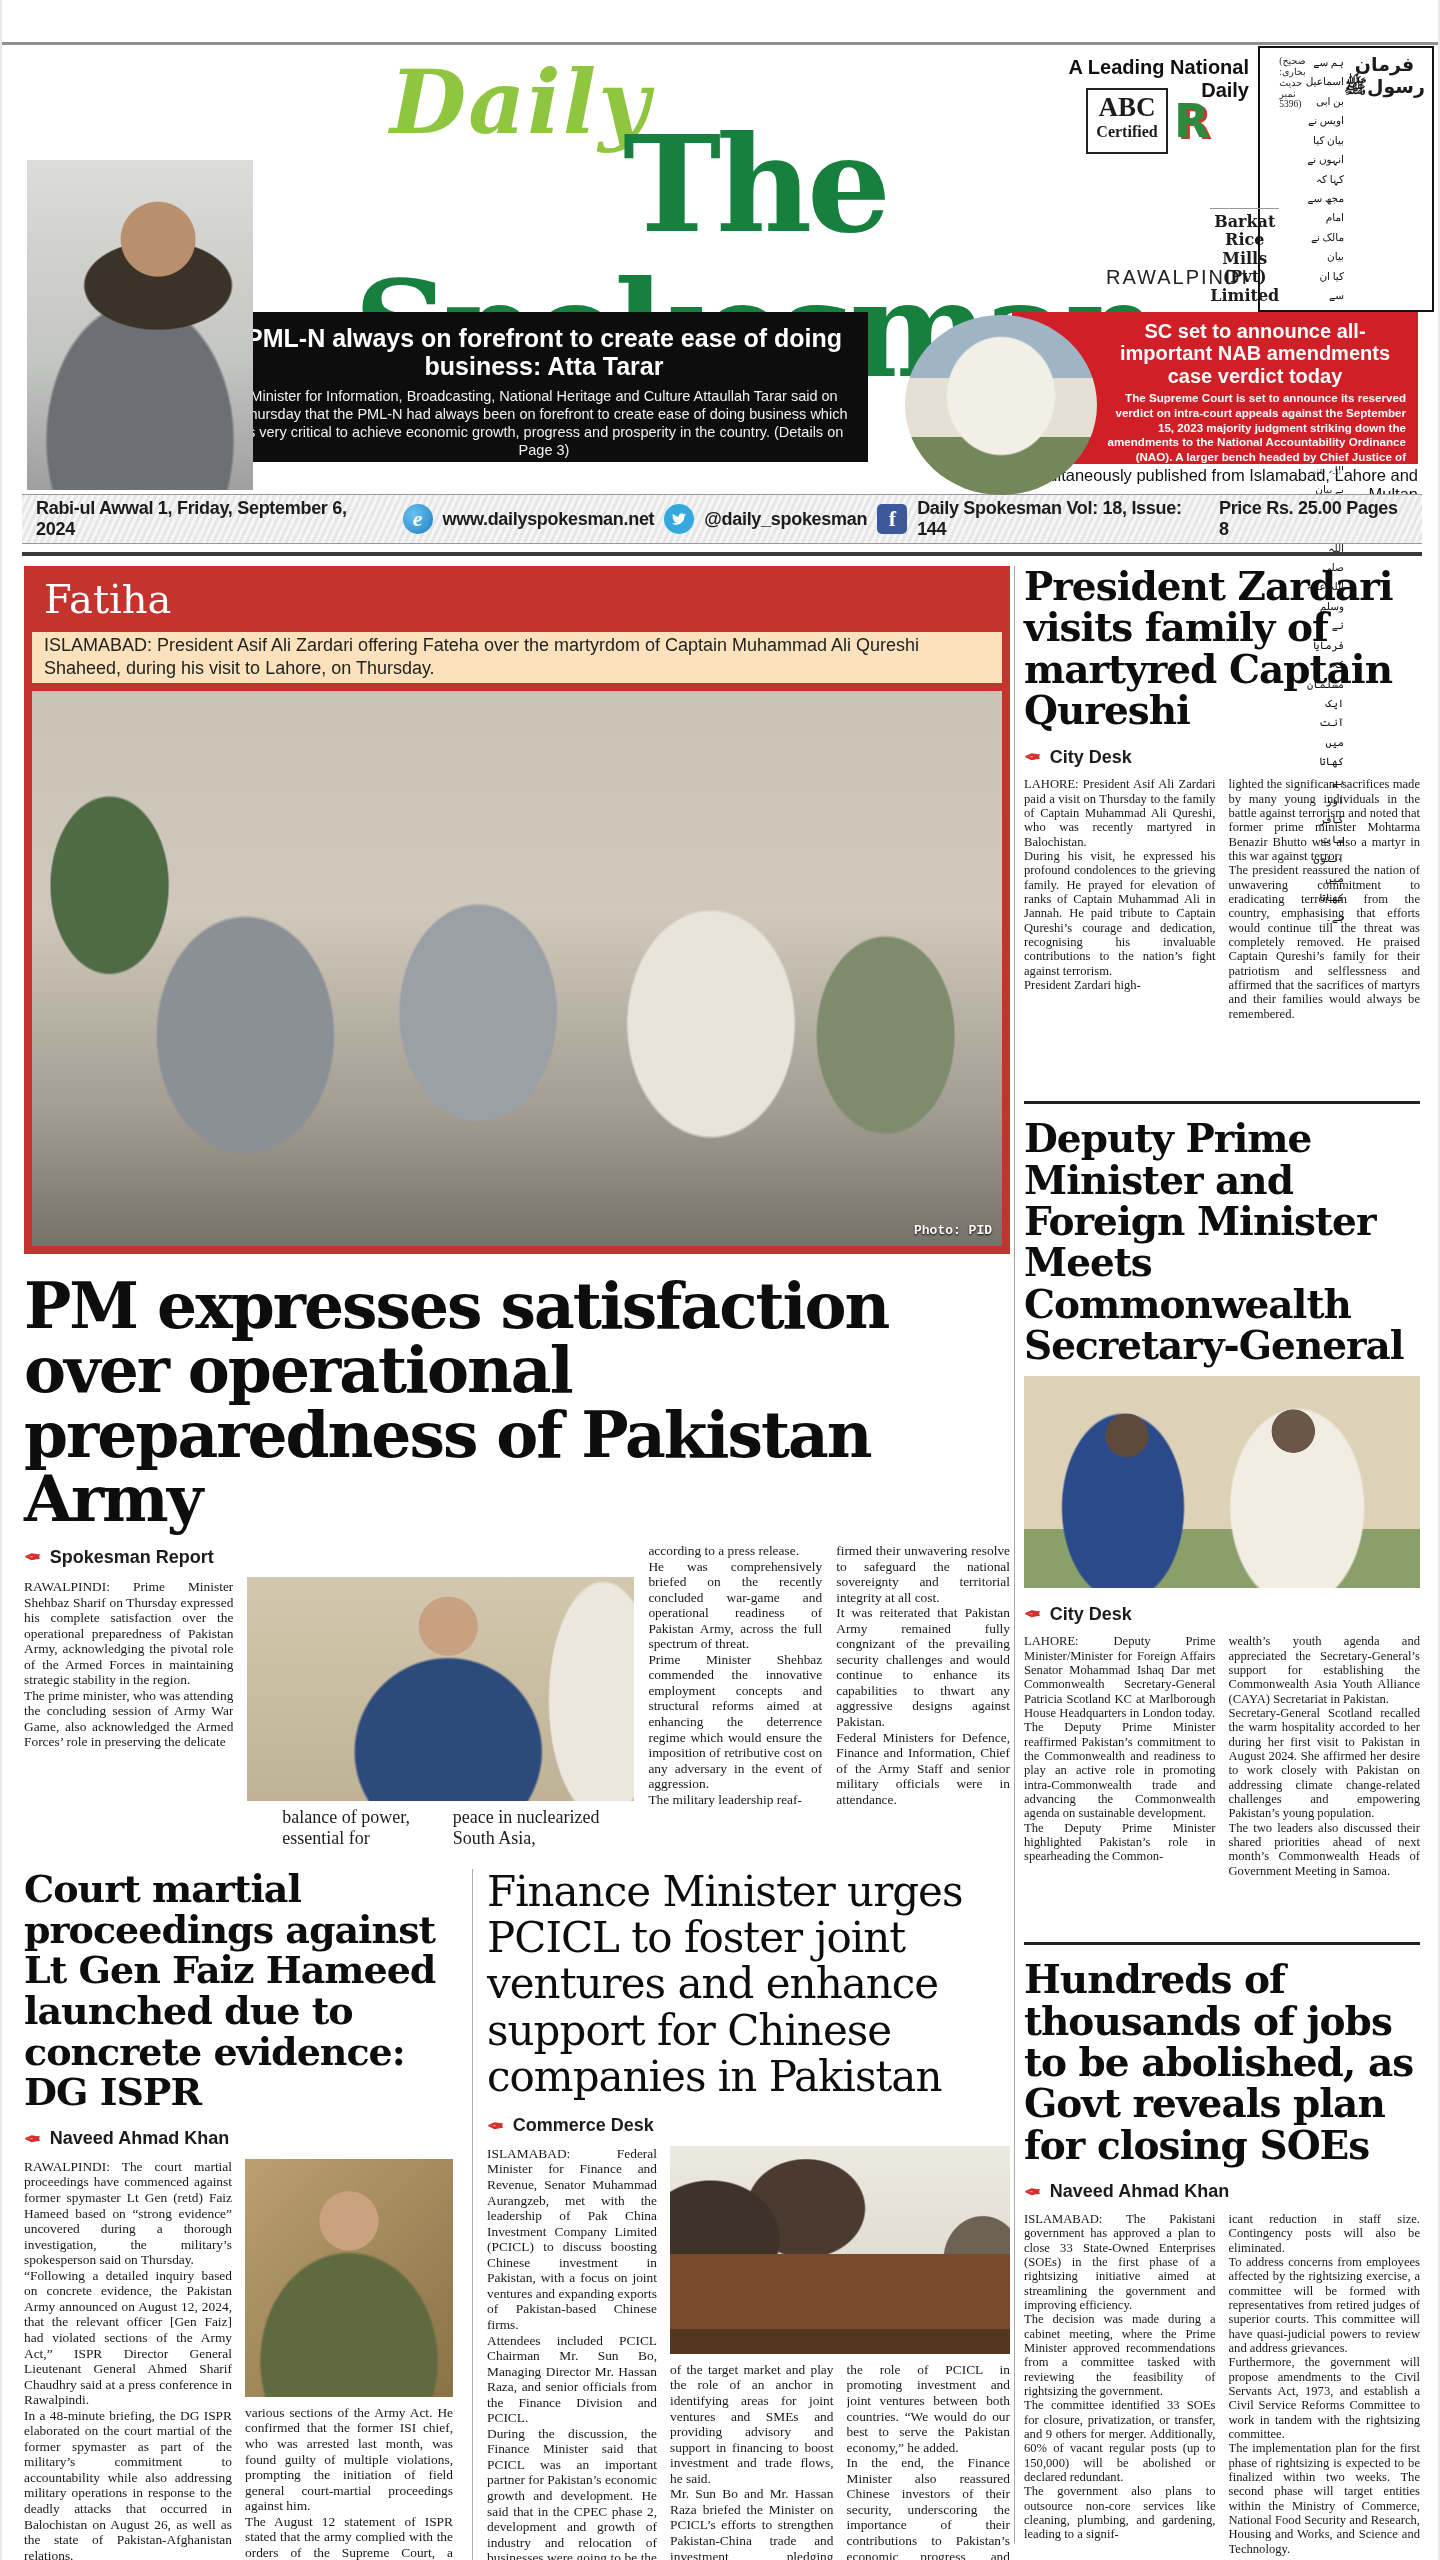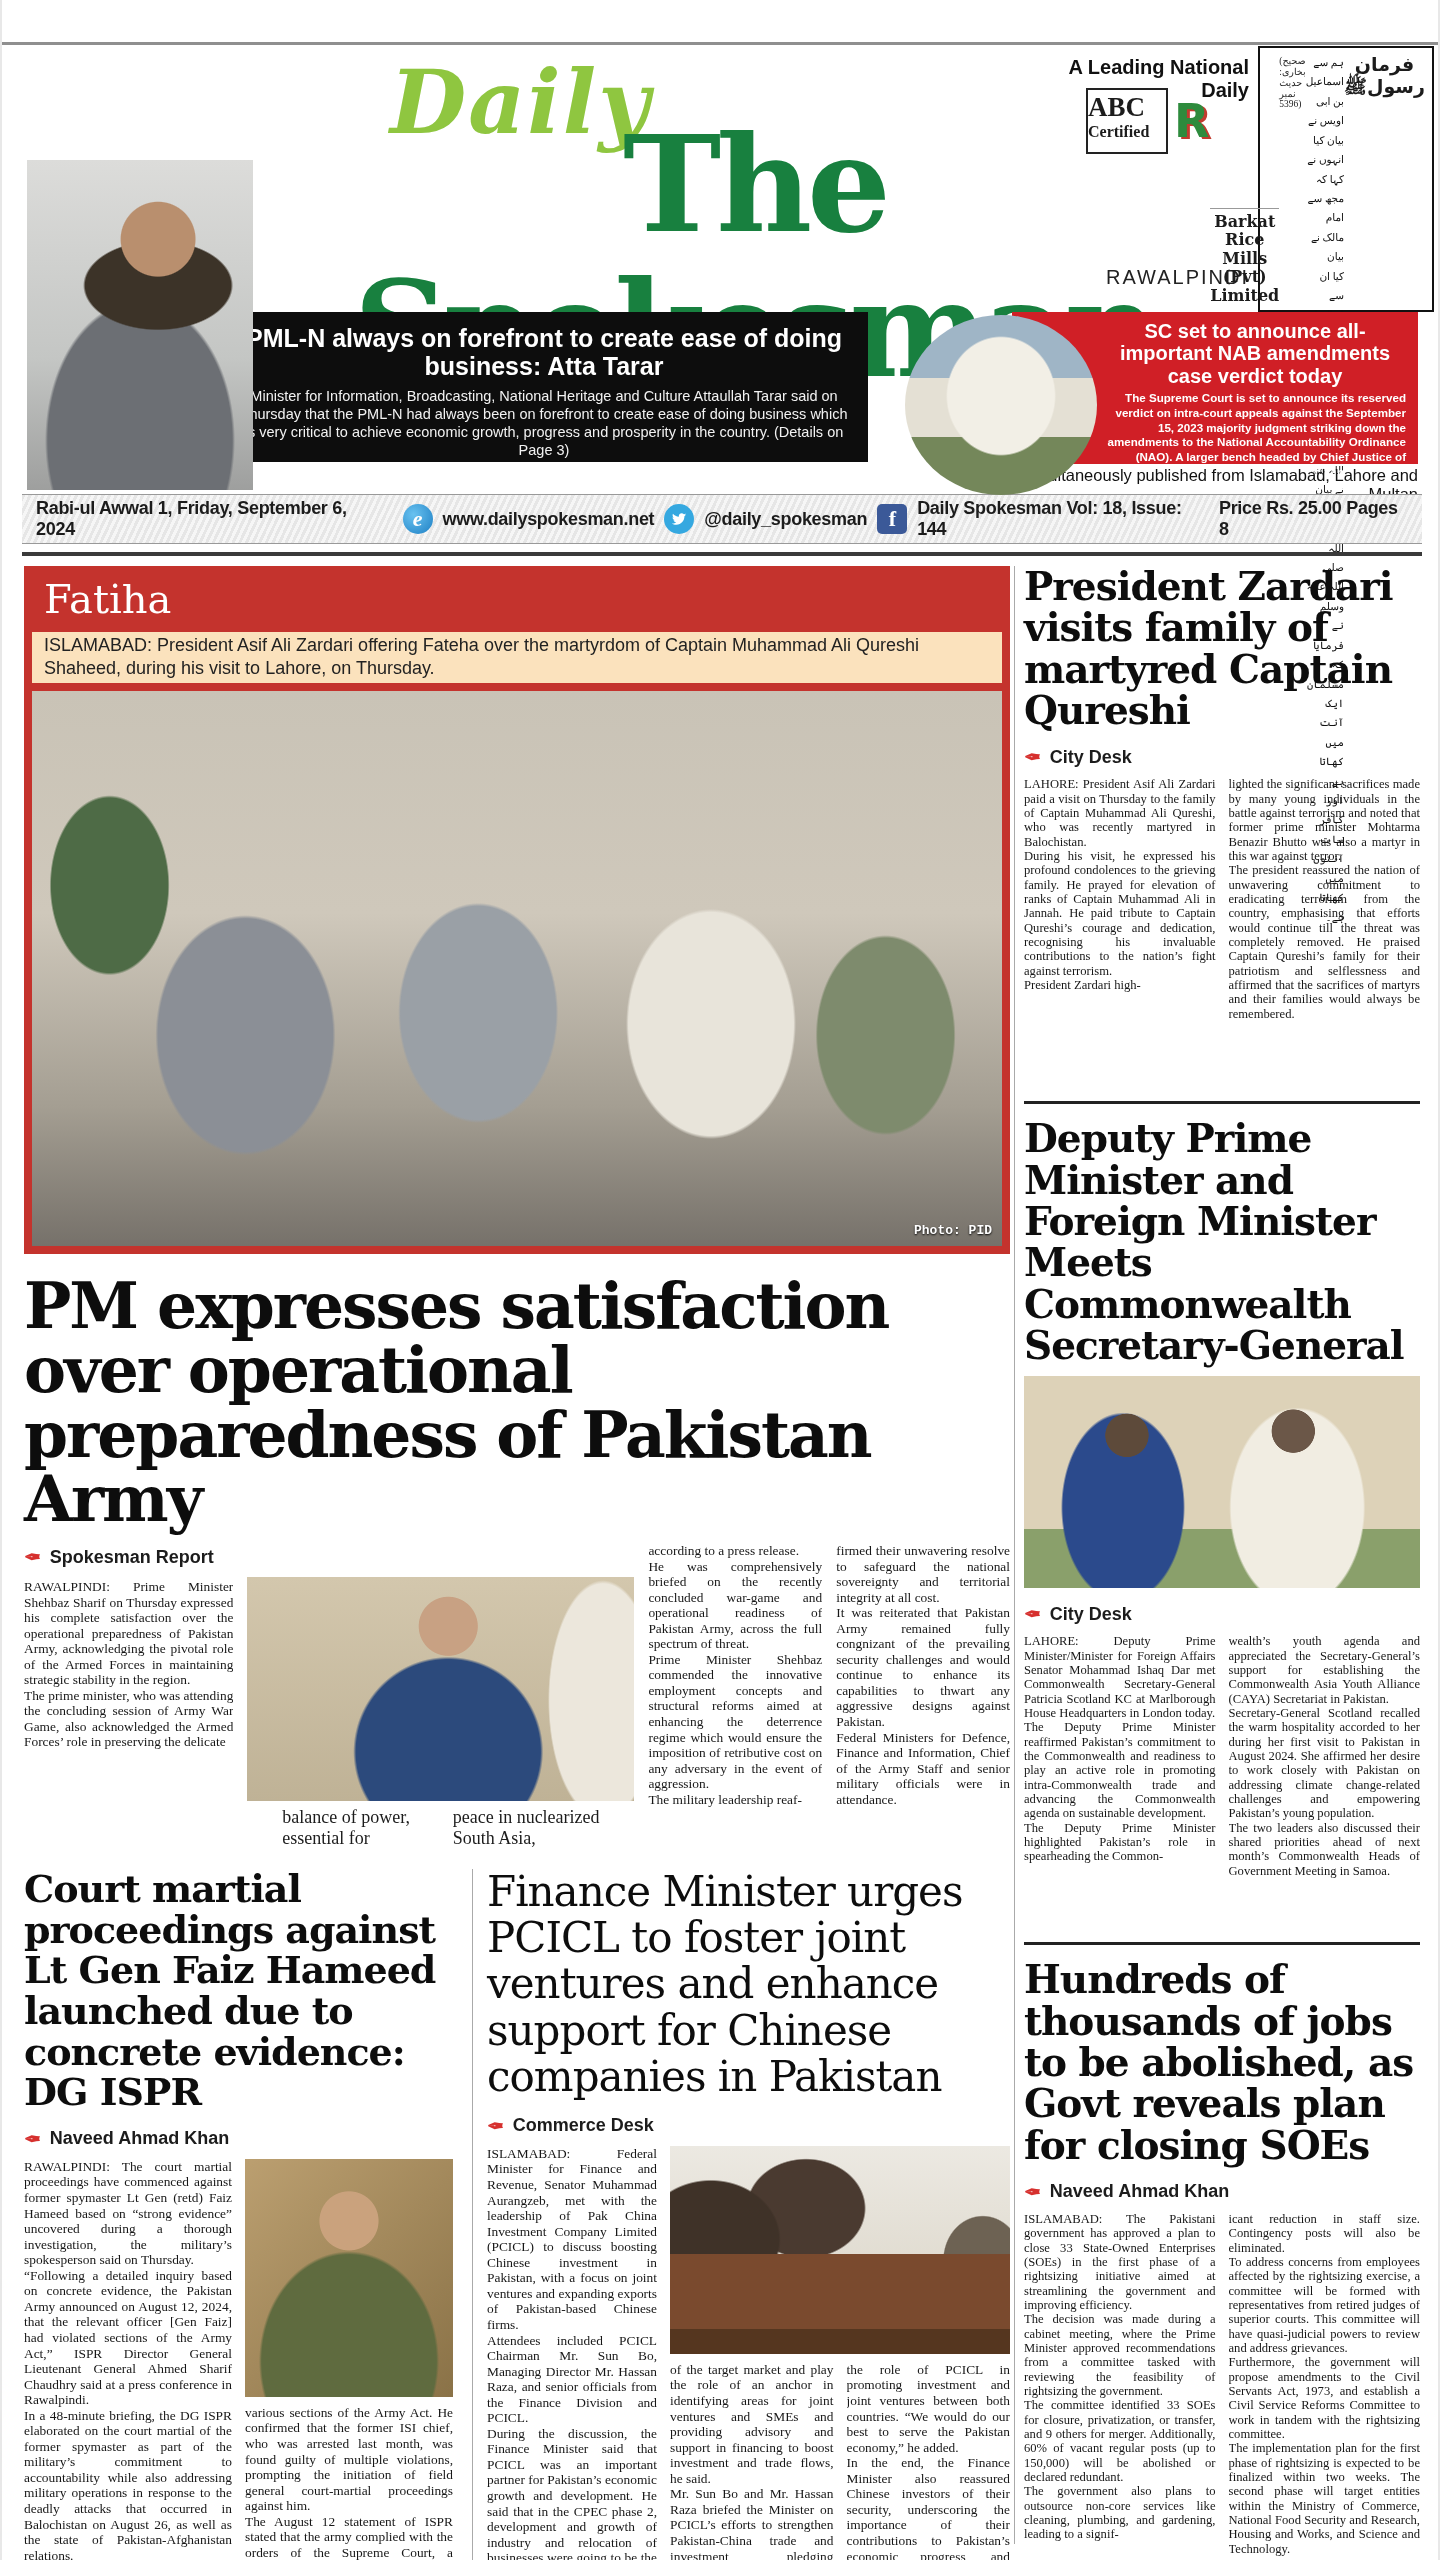--- a/index.html
+++ b/index.html
@@ -9,21 +9,21 @@
 
   
   .daily{position:absolute;left:388px;top:50px;font-family:"DejaVu Serif",serif;
          font-weight:bold;font-style:italic;font-size:88px;color:#8fc640;letter-spacing:2px;}
   .mast-title{position:absolute;left:225px;top:112px;width:1055px;text-align:center;
          font-family:"DejaVu Serif",serif;font-weight:bold;font-size:132px;line-height:1.1;
          color:#18803f;letter-spacing:-5px;}
   .tagline{position:absolute;left:1015px;top:56px;width:232px;text-align:right;
          font-family:"Liberation Sans",sans-serif;font-weight:bold;font-size:20px;color:#111;}
   .abc-box{position:absolute;left:1084px;top:88px;width:78px;height:62px;border:2px solid #222;
-         text-align:left;font-family:"Liberation Serif",serif;background:#fff;}
+         text-align:center;font-family:"Liberation Serif",serif;background:#fff;}
   .abc-box .t{font-size:27px;font-weight:bold;line-height:1.1;margin-top:3px;}
   .abc-box .b{font-size:16px;font-weight:bold;}
   .r-logo{position:absolute;left:1172px;top:94px;font-family:"DejaVu Sans",sans-serif;
          font-weight:900;font-size:46px;color:#2e8b3d;text-shadow:3px 2px 0 #c23b2e;}
   .rawalpindi{position:absolute;left:1015px;top:266px;width:232px;text-align:right;
          font-family:"Liberation Sans",sans-serif;font-size:20px;letter-spacing:2px;color:#222;}
 
   
   .urdu-box{position:absolute;left:1256px;top:46px;width:158px;height:252px;border:2px solid #111;
          background:#fff;padding:5px 7px;display:flex;flex-direction:row;direction:rtl;}

